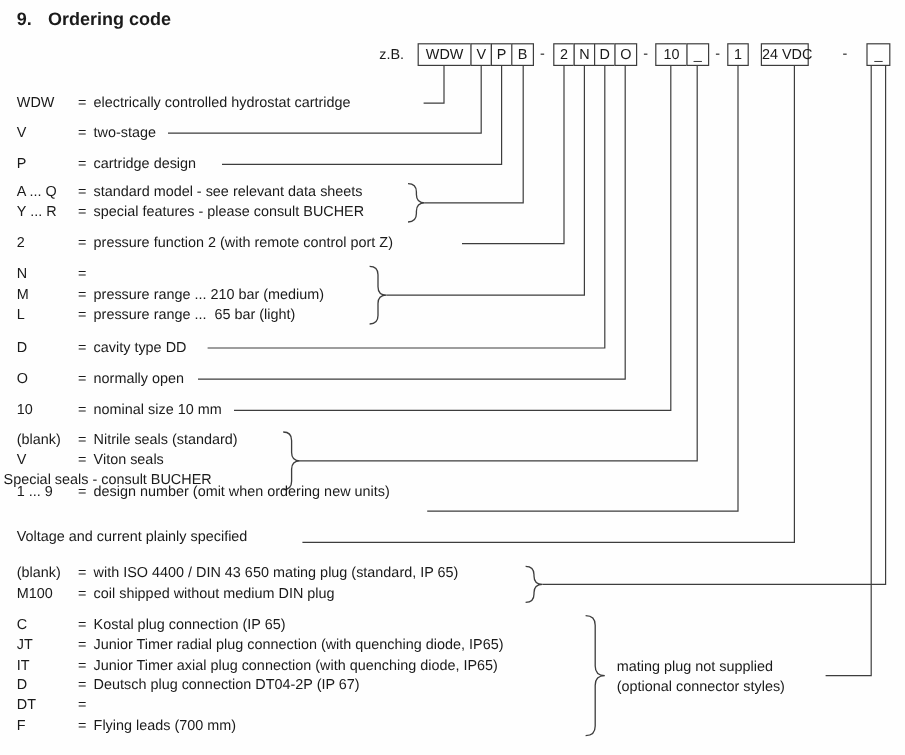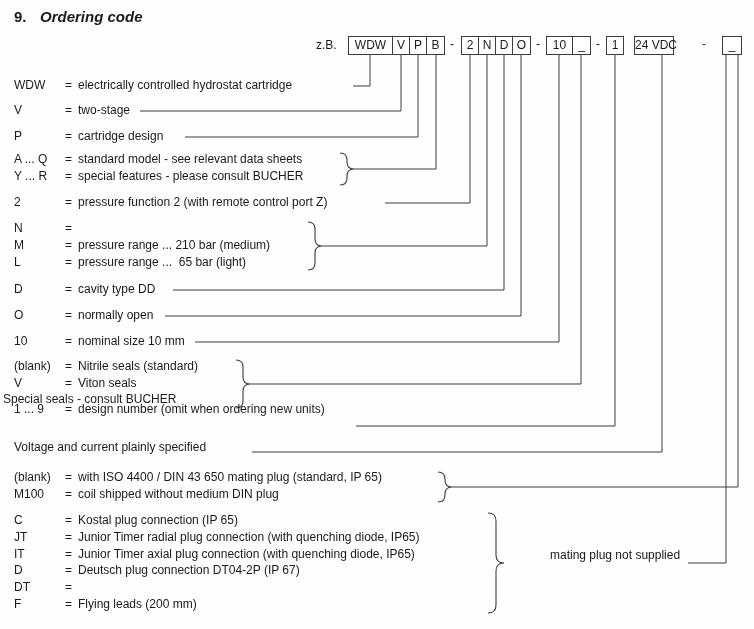--- a/index.html
+++ b/index.html
@@ -2,35 +2,35 @@
 <html><head>
 <meta charset="utf-8">
 <style>
   html,body{margin:0;padding:0;background:#fff;}
   .page{
     position:relative;width:754px;height:629px;background:#fefefe;
     font-family:"Liberation Sans","DejaVu Sans",sans-serif;color:#1a1a1a;overflow:hidden;
   }
   .title-num,.title-text{position:absolute;top:8px;font-size:15px;font-weight:bold;white-space:pre;}
   .title-num{left:14px;}
-  .title-text{left:40px;font-style:italic;}
+  .title-text{left:40px;}
   .lines-layer{position:absolute;left:0;top:0;}
   .ln{fill:none;stroke:#3d3d3d;stroke-width:1;}
   .br{fill:none;stroke:#3d3d3d;stroke-width:1.1;}
   .box{
     position:absolute;top:36px;height:19px;line-height:17px;border:1px solid #3d3d3d;
     text-align:center;font-size:12px;box-sizing:border-box;background:#fff;white-space:pre;
   }
   .dash{position:absolute;top:37px;font-size:12px;}
   .zb{position:absolute;left:316px;top:38px;font-size:12px;}
   .row{position:absolute;left:14px;display:flex;font-size:12px;line-height:15px;white-space:pre;}
   .rc{width:51px;flex:none;}
   .re{width:13px;flex:none;}
   .rd{white-space:pre;}
-  .note{position:absolute;left:514px;font-size:12px;line-height:15px;white-space:pre;margin-left:36px;}
+  .note{position:absolute;left:514px;font-size:12px;line-height:15px;white-space:pre;}
 </style>
 </head>
 <body>
 
 <div class="page">
 
   <svg class="lines-layer" width="754" height="629" viewBox="0 0 754 629">
 
     <polyline class="ln" points="353,86 370,86 370,55"></polyline>
     <polyline class="ln" points="140,111 401,111 401,55"></polyline>
@@ -144,18 +144,19 @@
   <div class="row" style="top:547px">
     <span class="rc">IT</span><span class="re">=</span><span class="rd">Junior Timer axial plug connection (with quenching diode, IP65)</span>
   </div>
   <div class="row" style="top:563px">
     <span class="rc">D</span><span class="re">=</span><span class="rd">Deutsch plug connection DT04-2P (IP 67)</span>
   </div>
   <div class="row" style="top:580px">
     <span class="rc">DT</span><span class="re">=</span>
   </div>
   <div class="row" style="top:597px">
-    <span class="rc">F</span><span class="re">=</span><span class="rd">Flying leads (200 mm)</span>
+    <span class="rc">F</span><span class="re">=</span><span class="rd">Flying leads (700 mm)</span>
   </div>
 
   <div class="note" style="top:548px">mating plug not supplied</div>
+  <div class="note" style="top:565px">(optional connector styles)</div>
 
 </div>
 
 </body></html>

